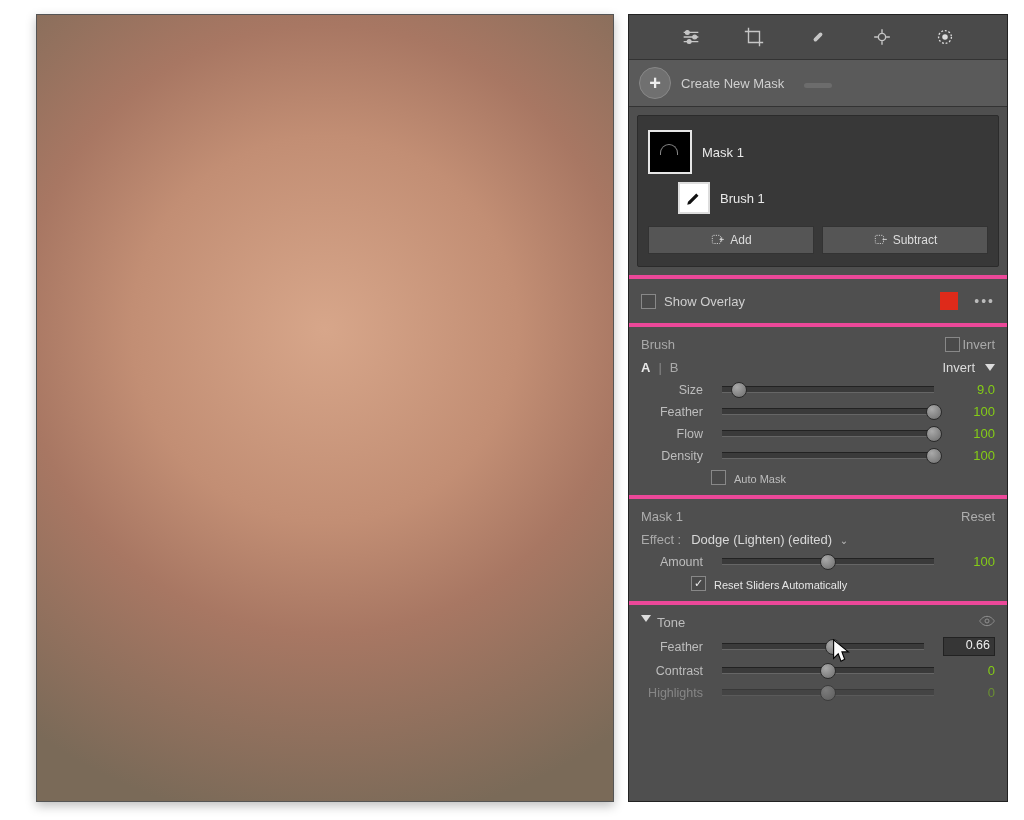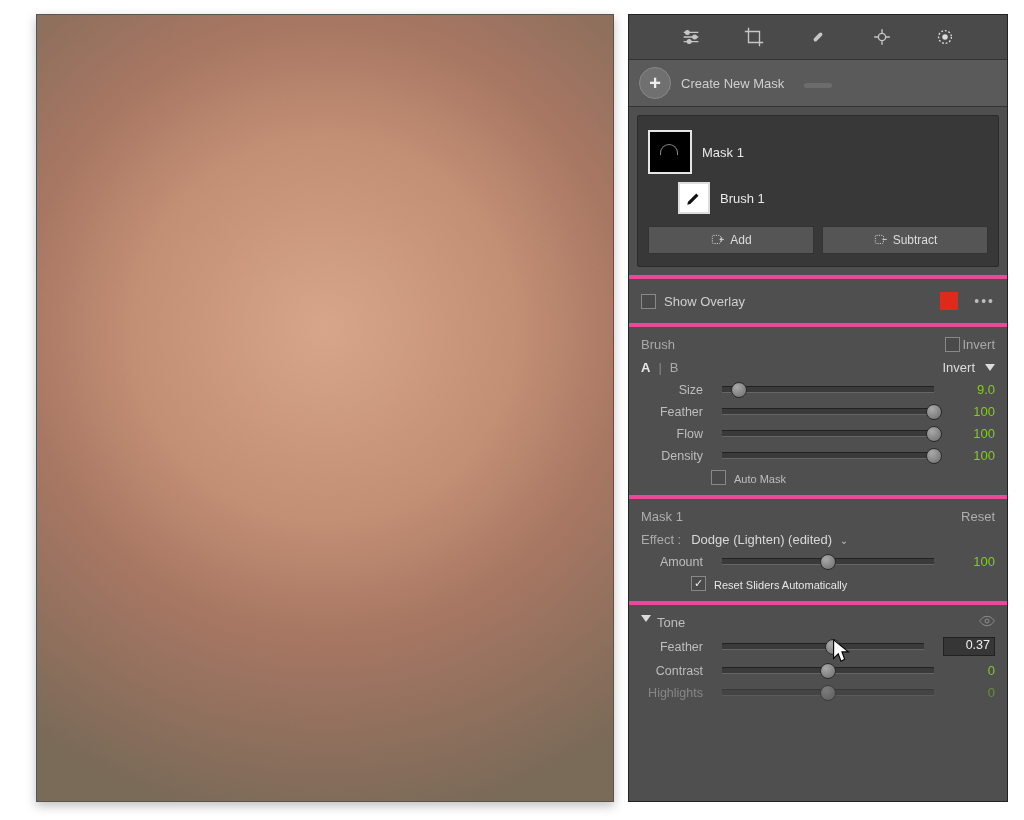--- a/index.html
+++ b/index.html
@@ -236,21 +236,21 @@
               <circle cx="12" cy="8" r="3" fill="none" stroke="#bbb" stroke-width="1.5"></circle>
             </svg>
         </span>
       </div>
 
       <div class="slider-row">
         <span class="slider-label">Feather</span>
         <div class="slider-track">
             <div class="slider-thumb" style="left:55%"></div>
           </div>
-        <span class="val-box">0.37</span>
+        <span class="val-box">0.66</span>
       </div>
       <div class="slider-row">
         <span class="slider-label">Contrast</span>
         <div class="slider-track">
             <div class="slider-thumb" style="left:50%"></div>
           </div>
         <span class="slider-val">0</span>
       </div>
       <div class="slider-row" style="opacity:.5">
         <span class="slider-label">Highlights</span>

